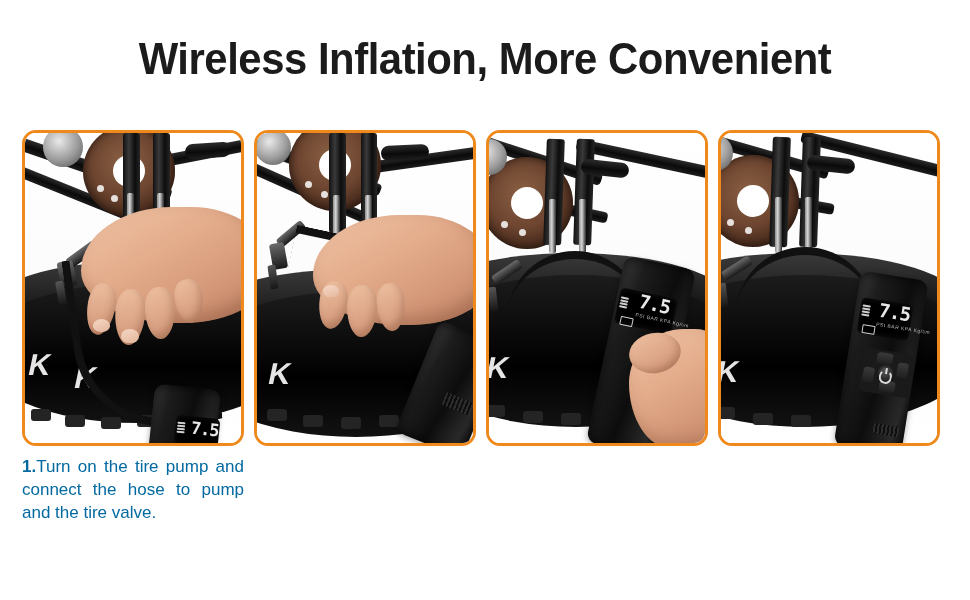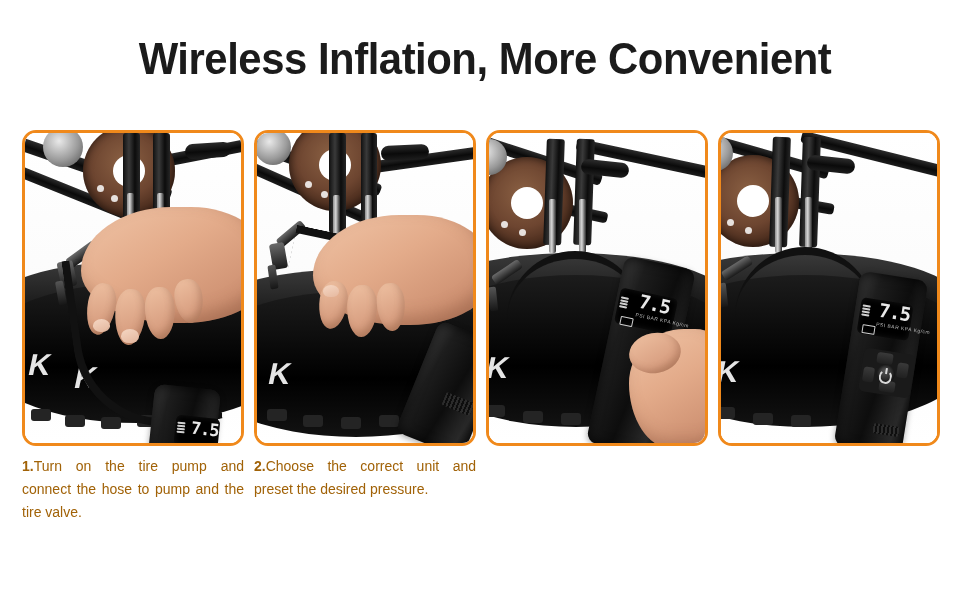--- a/index.html
+++ b/index.html
@@ -99,21 +99,21 @@
         transform:translateX(-50%);}
   .vent{position:absolute;background:repeating-linear-gradient(90deg,#2e2e2e 0 2px,#0c0c0c 2px 4px);
         border-radius:2px;opacity:.9;}
 
   
   .captions{position:absolute;left:22px;top:455px;width:940px;height:130px;
             display:flex;gap:10px;}
   .cap{
     width:222px;
     font-family:"Liberation Sans","DejaVu Sans",sans-serif;
-    font-size:14px;line-height:23px;color:#a16207;
+    font-size:17px;line-height:23px;color:#0369a1;
     text-align:justify;text-justify:inter-word;
     word-spacing:0px;
   }
   .cap .num{font-weight:bold;}
   .cap span.body{display:inline;}
 </style>
 </head>
 <body>
 
 <div class="page">
@@ -316,18 +316,15 @@
         <div class="pad-power" style="left:156px;top:232px;width:18px;height:18px;transform:rotate(9deg);"></div>
         <div class="vent" style="left:152px;top:292px;width:26px;height:10px;transform:rotate(9deg);"></div>
       </div>
     </div>
   </div>
 
   <div class="captions">
     <div class="cap">
       <span class="num">1.</span><span class="body">Turn on the tire pump and connect the hose to pump and the tire valve.</span>
     </div>
-    <div class="cap">
-      <span class="num">2.</span><span class="body">Choose the correct unit and preset the desired pressure.</span>
-    </div>
   </div>
 
 </div>
 
 </body></html>

